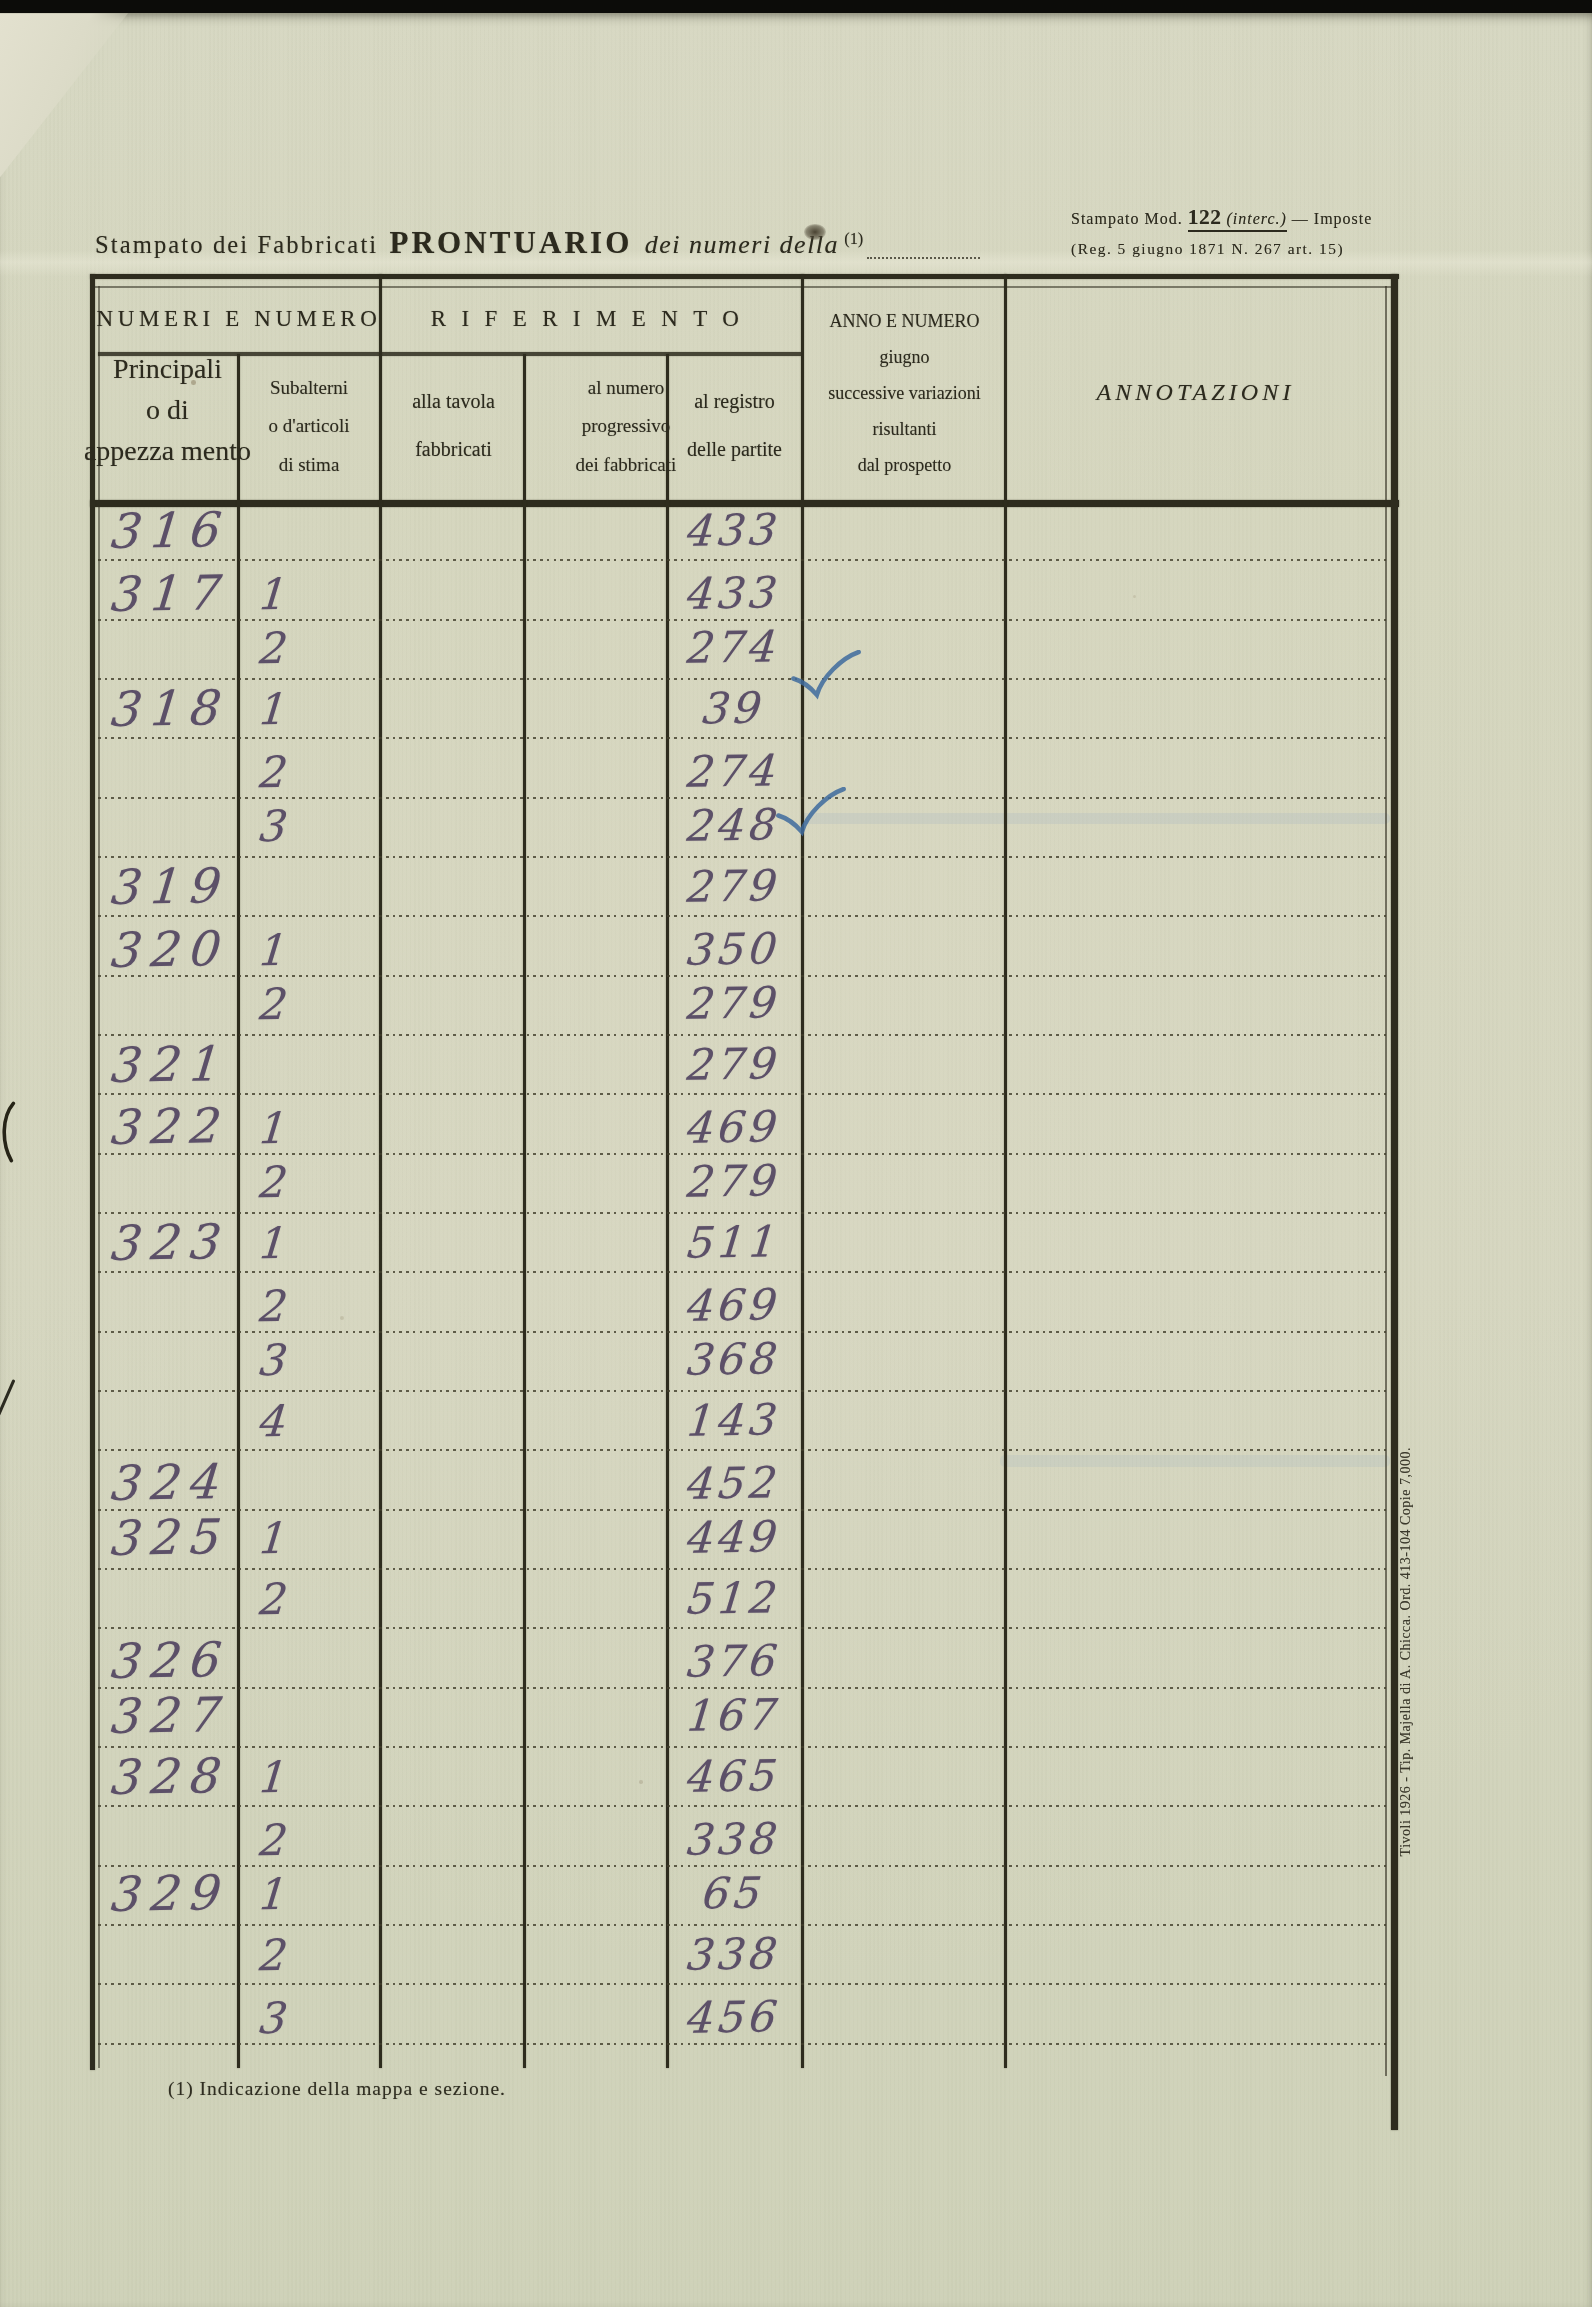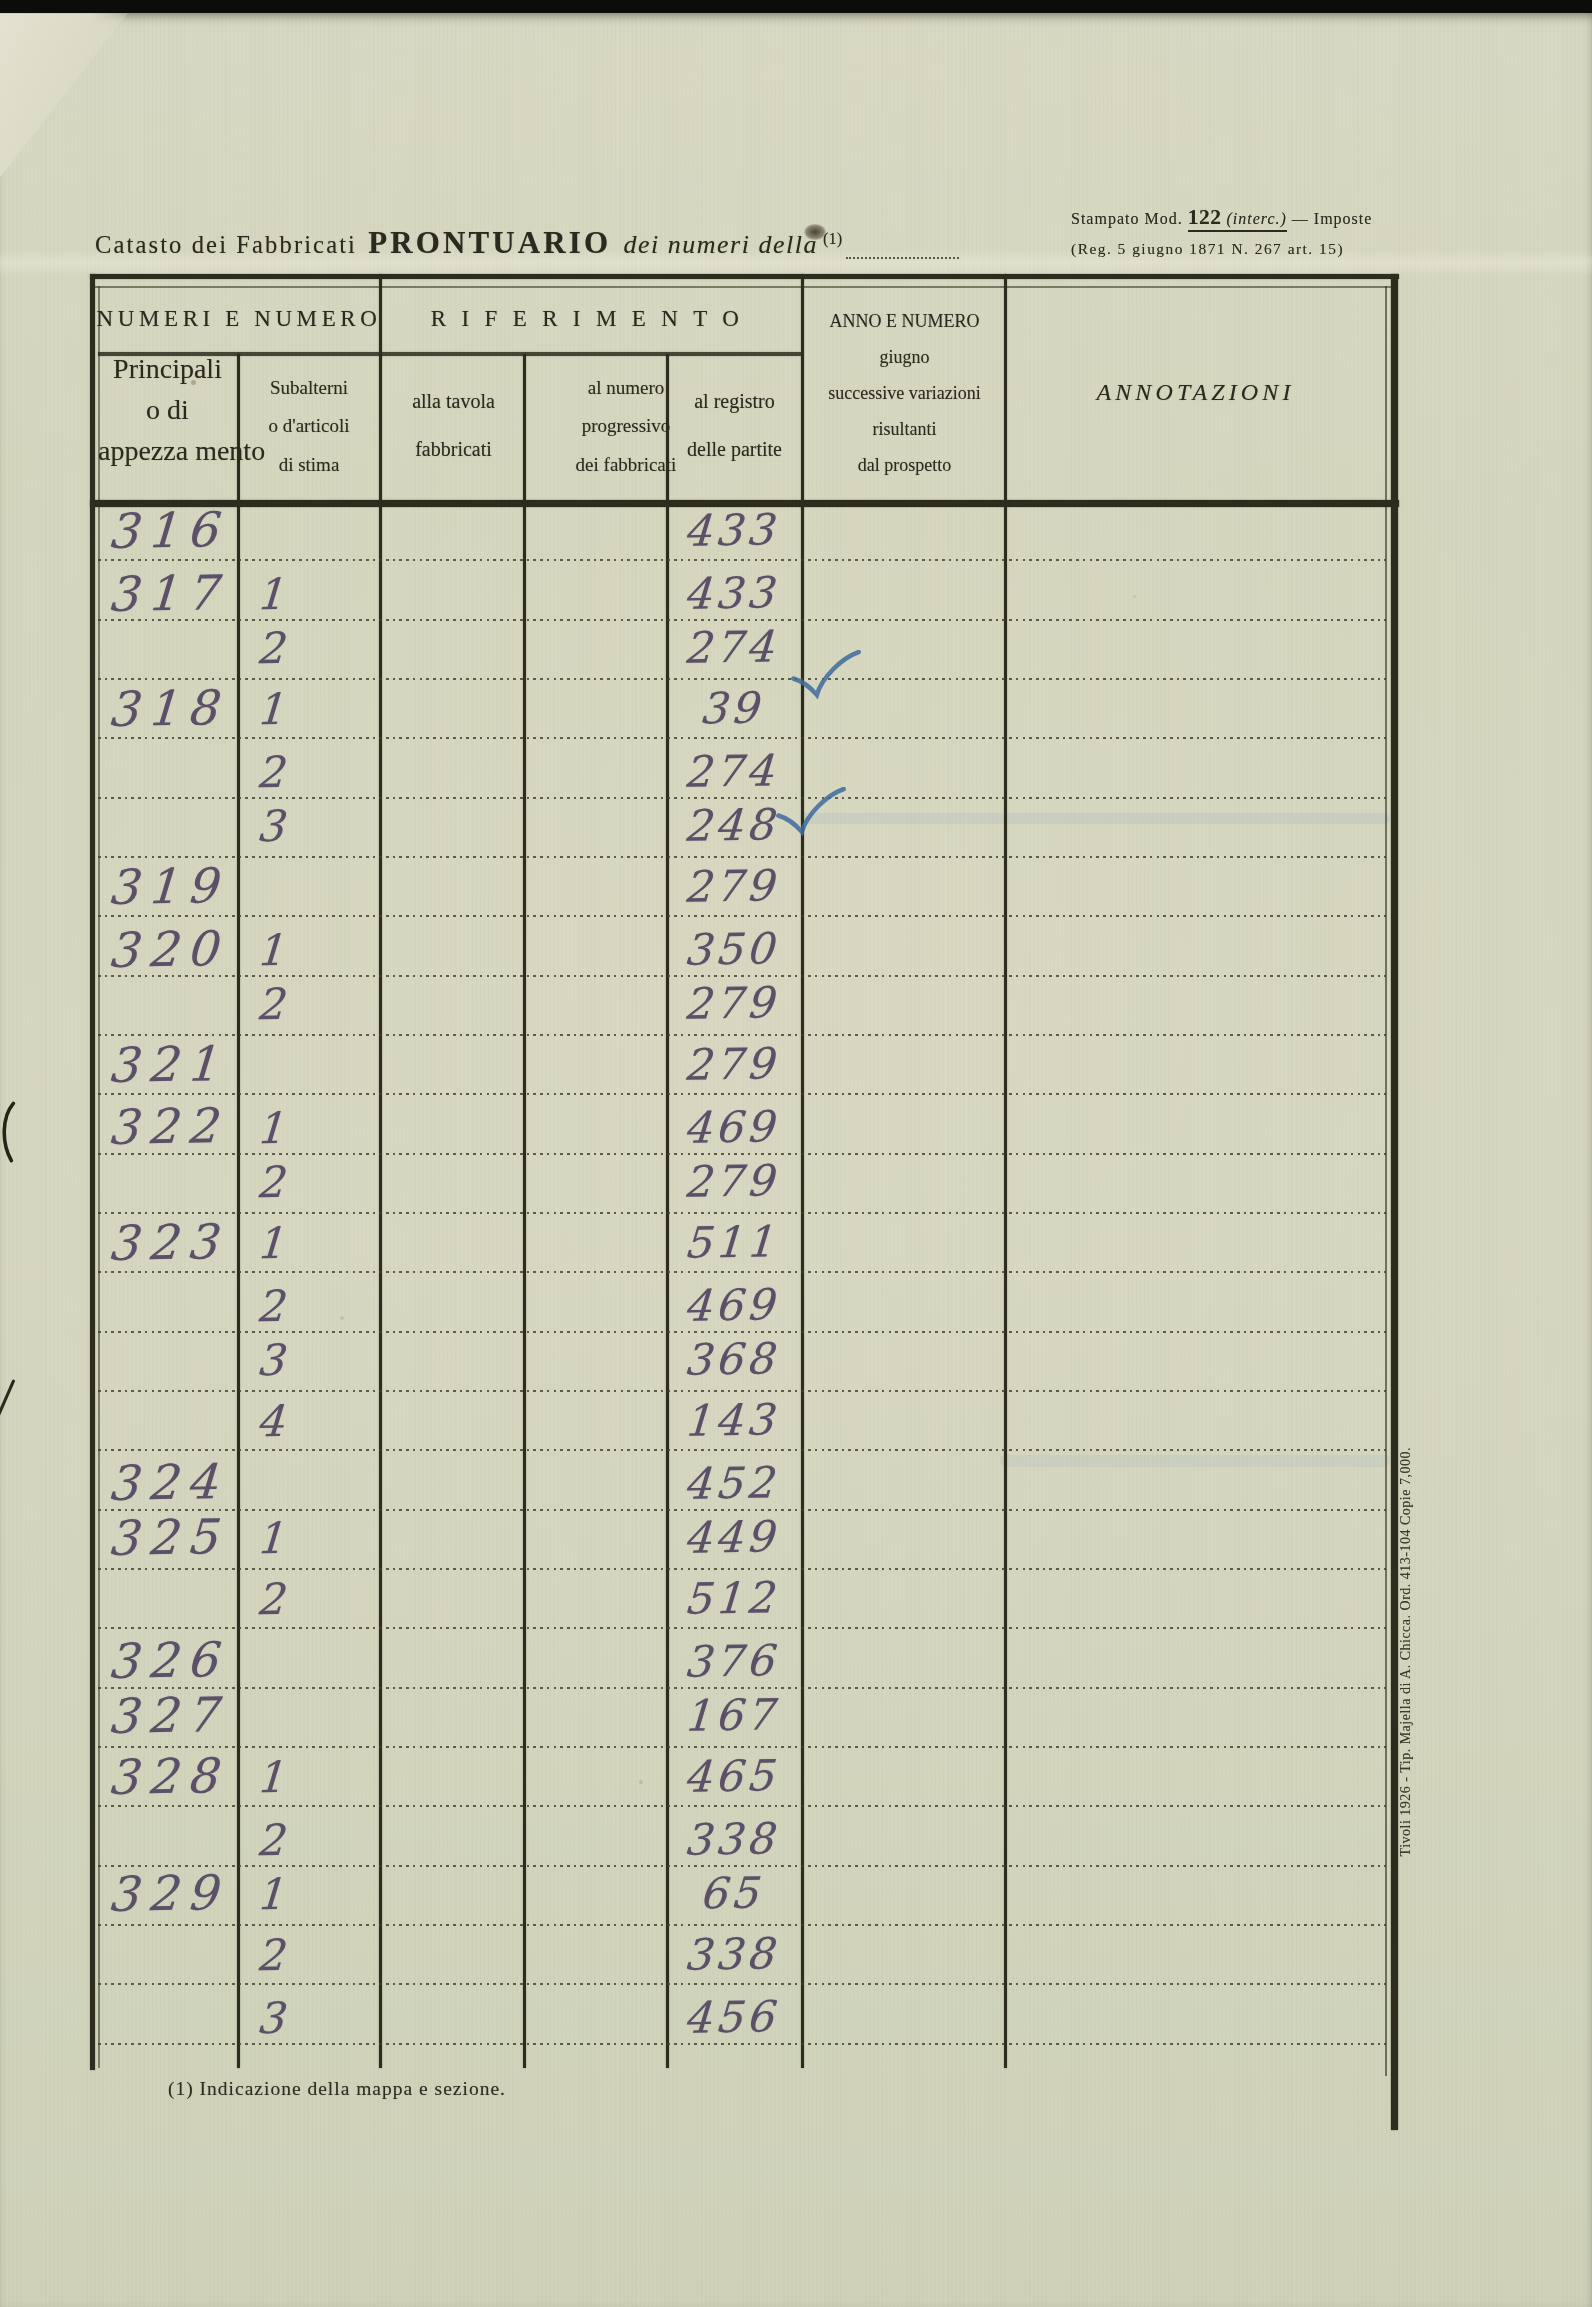--- a/index.html
+++ b/index.html
@@ -64,21 +64,21 @@
   #v-r1    {left:1385px;top:286px;width:1.5px;height:1790px;opacity:.6;box-shadow:none;}
   #v-r2    {left:1391px;top:274px;width:6.7px;height:1856px;}
   .rowsep{position:absolute;left:98px;width:1288px;height:1.5px;opacity:.8;
     background-image:repeating-linear-gradient(90deg,#403d2a 0 2.6px,rgba(0,0,0,0) 2.6px 6.7px);}
 
   
   .grp{position:absolute;top:285px;height:67px;display:flex;align-items:center;justify-content:center;
        color:#2c2a1e;font-size:23px;text-shadow:0 0 1px rgba(44,42,30,.4);white-space:nowrap;}
   #grp-numeri{left:98px;width:282px;letter-spacing:4.6px;}
   #grp-rif{left:383px;width:419px;letter-spacing:15.4px;}
-  .colhead{position:absolute;display:flex;flex-direction:column;justify-content:space-evenly;
+  .colhead{position:absolute;display:flex;flex-direction:column;justify-content:space-evenly;align-items:center;
        color:#2c2a1e;text-align:center;text-shadow:0 0 1px rgba(44,42,30,.35);}
   .colhead-line{line-height:1.05;white-space:nowrap;}
   #ch0{left:98px;top:343px;width:139px;height:134px;font-size:28px;}
   #ch1{left:239px;top:359px;width:140px;height:134px;font-size:19px;}
   #ch2{left:383px;top:364px;width:141px;height:123px;font-size:20px;}
   #ch3{left:526px;top:359px;width:140px;height:134px;font-size:19px;padding-left:30px;}
   #ch4{left:668px;top:364px;width:133px;height:123px;font-size:20px;}
   #ch5{left:805px;top:295px;width:199px;height:197px;font-size:18px;}
   #ch6{left:1007px;top:285px;width:377px;height:215px;font-size:24px;font-style:italic;letter-spacing:4.1px;}
 
@@ -102,21 +102,21 @@
 </head>
 <body>
 
 <div id="paper"></div>
 <div id="corner-fold"></div>
 <div id="band1" class="light-band"></div>
 <div id="band2" class="light-band"></div>
 <div id="band3" class="light-band"></div>
 
 <div id="title">
-  <span class="t-roman">Catasto dei Fabbricati</span>
+  <span class="t-roman">Stampato dei Fabbricati</span>
   <span class="t-bold">PRONTUARIO</span>
   <span class="t-ital">dei numeri della</span>
   <span class="t-sup">(1)</span>
   <span class="leader"></span>
 </div>
 <div id="blot"></div>
 
 <div id="stamp">
   <div class="l1">
     <span>Stampato Mod.</span>

